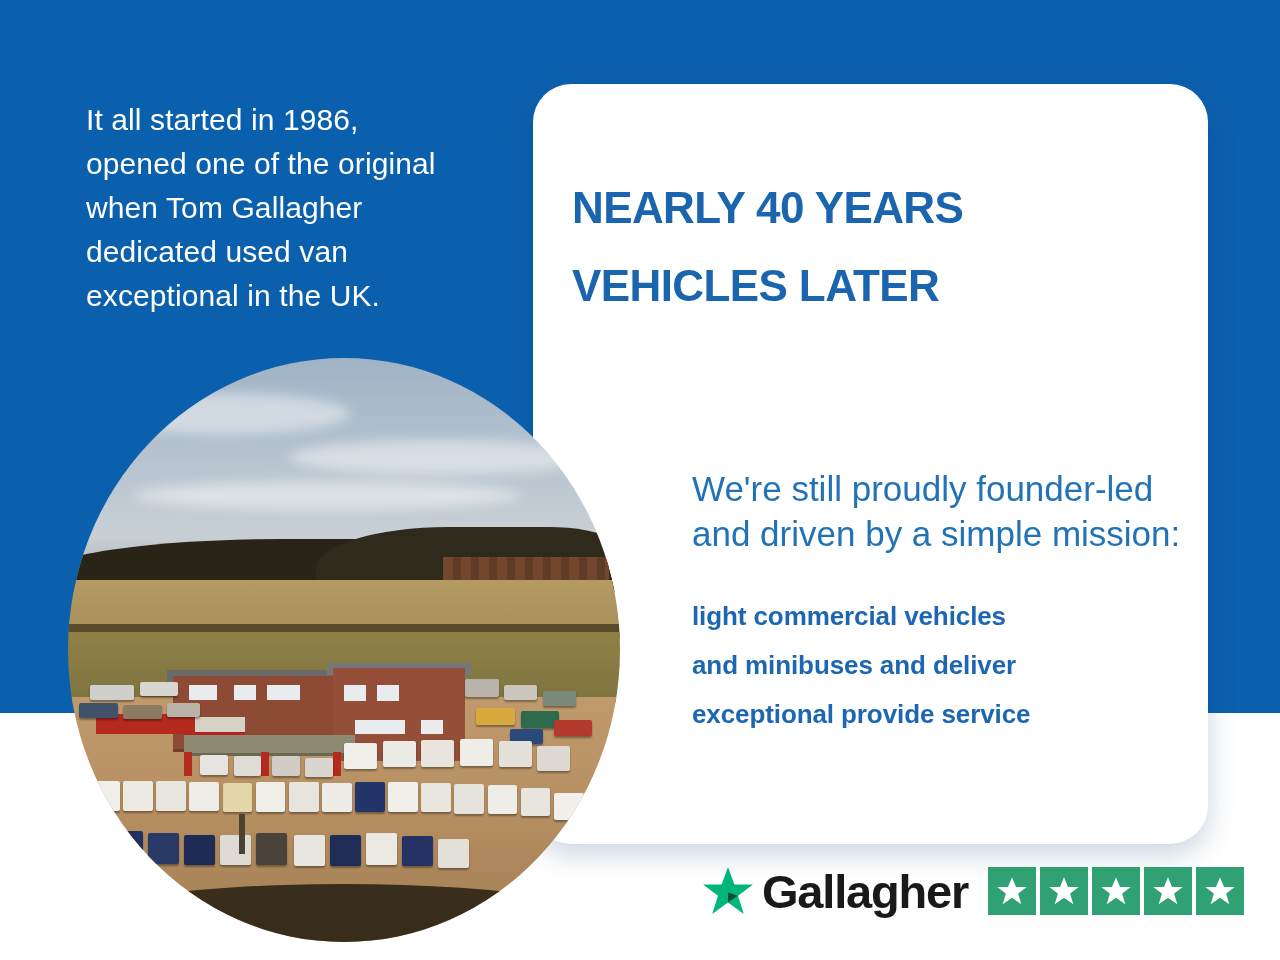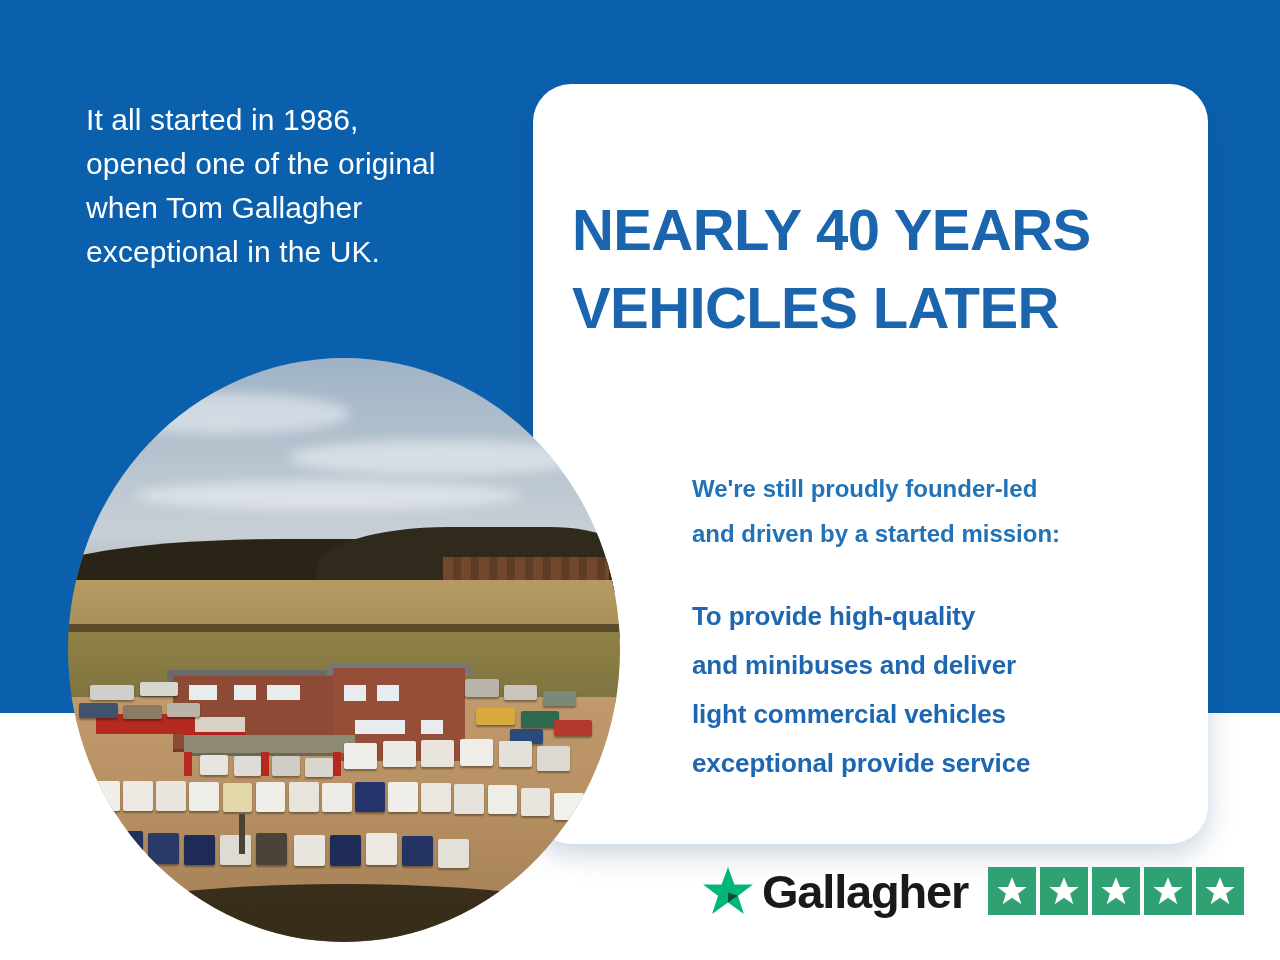--- a/index.html
+++ b/index.html
@@ -54,40 +54,40 @@
     line-height: 44px;
     font-weight: 400;
     letter-spacing: 0.1px;
   }
   .intro-copy .line { display: block; white-space: nowrap; }
 
   
   .headline {
     position: absolute;
     left: 572px;
-    top: 152px;
+    top: 140px;
     width: 620px;
     color: #1b64ae;
-    font-size: 58px;
+    font-size: 44px;
     line-height: 78px;
     font-weight: 700;
     letter-spacing: -0.6px;
   }
   .headline .line { display: block; white-space: nowrap; }
 
   
   .sub-copy {
     position: absolute;
     left: 692px;
     top: 466px;
     width: 480px;
     color: #2272b8;
-    font-size: 24px;
+    font-size: 35px;
     line-height: 45px;
-    font-weight: 700;
+    font-weight: 400;
   }
   .sub-copy .line { display: block; white-space: nowrap; }
 
   
   .mission {
     position: absolute;
     left: 692px;
     top: 592px;
     width: 480px;
     color: #1d67b2;
@@ -289,37 +289,37 @@
 <div id="stage">
 
   <div class="blue-band"></div>
 
   <div class="white-card"></div>
 
   <div class="intro-copy">
     <span class="line">It all started in 1986,</span>
     <span class="line">opened one of the original</span>
     <span class="line">when Tom Gallagher</span>
+    <span class="line">dedicated used van</span>
     <span class="line">exceptional in the UK.</span>
   </div>
 
   <h1 class="headline">
     <span class="line">NEARLY 40 YEARS</span>
     <span class="line">VEHICLES LATER</span>
   </h1>
 
   <div class="sub-copy">
     <span class="line">We're still proudly founder-led</span>
-    <span class="line">and driven by a started mission:</span>
+    <span class="line">and driven by a simple mission:</span>
   </div>
 
   <div class="mission">
-    <span class="line">To provide high-quality</span>
+    <span class="line">light commercial vehicles</span>
     <span class="line">and minibuses and deliver</span>
-    <span class="line">light commercial vehicles</span>
     <span class="line">exceptional provide service</span>
   </div>
 
   <div class="photo-circle">
     <div class="photo-inner">
       <div class="ph-sky"></div>
       <div class="ph-cloud" style="left:5%;top:6%;width:46%;height:7%;"></div>
       <div class="ph-cloud" style="left:40%;top:14%;width:55%;height:6%;"></div>
       <div class="ph-cloud" style="left:12%;top:21%;width:70%;height:5%;"></div>
       <div class="ph-trees"></div>

